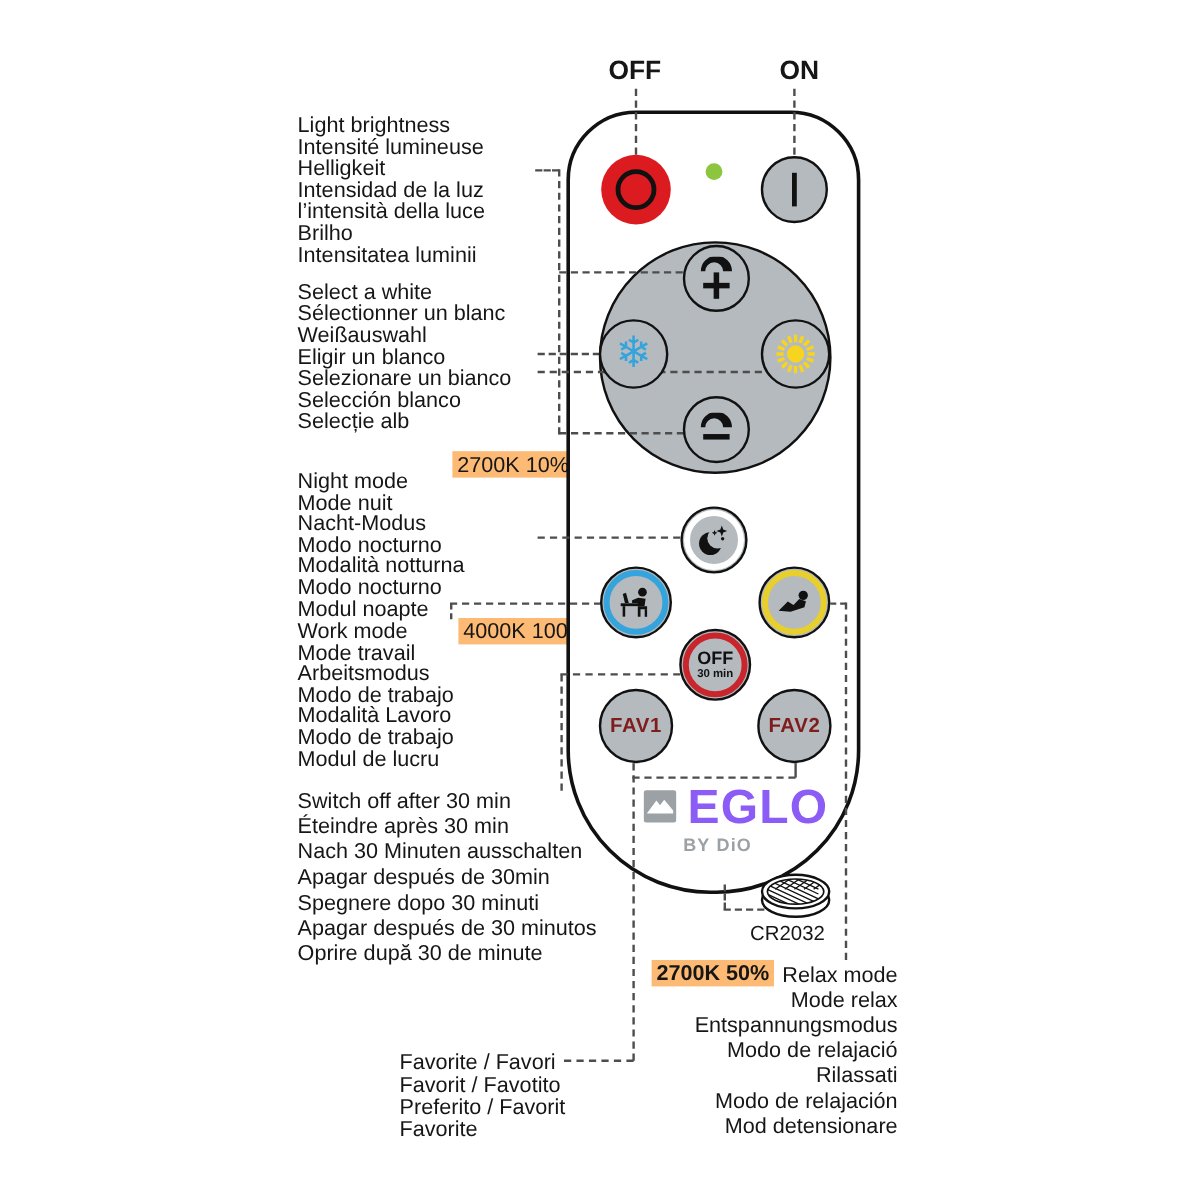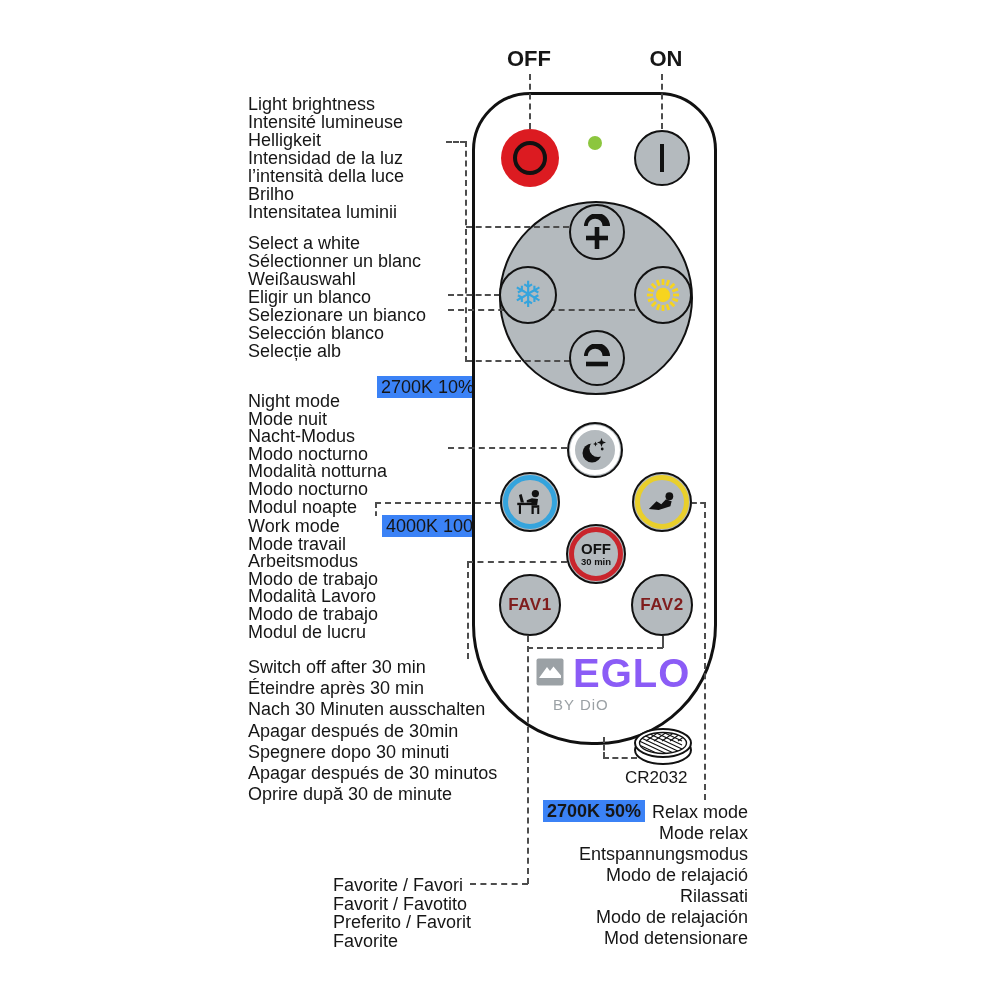--- a/index.html
+++ b/index.html
@@ -14,21 +14,21 @@
   .lbl .ln { white-space:nowrap; }
   #blk-brightness { left:248px; top:95px; }
   #blk-white      { left:248px; top:234px; }
   #blk-night      { left:248px; top:378px; line-height:17.6px;margin-top:15px;}
   #blk-work       { left:248px; top:518px; line-height:17.6px;}
   #blk-off30      { left:248px; top:657px; line-height:21.2px; }
   #blk-favorite   { left:333px; top:876px; line-height:18.5px; }
   #blk-relax      { right:252px; top:802px; line-height:21px; text-align:right; width:280px; }
 
   .badge {
-    position:absolute; background:#3b82f6; color:#161616;
+    position:absolute; background:#fdba74; color:#161616;
     font-size:18px; line-height:22px; padding:0 4px; white-space:nowrap;
   }
   #badge-night { left:377px; top:376px; }
   #badge-work  { left:382px; top:515px; }
   #badge-relax { left:543px; top:800px;font-weight:bold; }
 
   #lbl-off, #lbl-on {
     position:absolute; width:62px; text-align:center;
     font-size:22px; font-weight:600; top:46px; color:#161616;
   }
@@ -82,22 +82,22 @@
   #off30-l1 { font-size:15px; line-height:14px; font-weight:800; color:#111; position:relative; z-index:2;}
   #off30-l2 { font-size:9.5px; line-height:11px; font-weight:700; color:#111; position:relative; z-index:2;}
 
   #btn-fav1 { left:499px; top:574px; width:62px; height:62px; border:2.5px solid #111; background:#b4babe; }
   #btn-fav2 { left:631px; top:574px; width:62px; height:62px; border:2.5px solid #111; background:#b4babe; }
   .fav-txt { font-size:17px; font-weight:800; color:#7f1d1d; letter-spacing:0.5px; }
 
   
   #brand-text { position:absolute; left:573px; top:654px; font-size:40px; line-height:38px;
                 font-weight:700; color:#8b5cf6; letter-spacing:1px; }
-  #by-dio { position:absolute; left:553px; top:696px; width:90px; 
-            font-size:15px; font-weight:400; color:#9ba1a5; letter-spacing:1px; }
+  #by-dio { position:absolute; left:553px; top:696px; width:90px; text-align:center;
+            font-size:15px; font-weight:700; color:#9ba1a5; letter-spacing:1px; }
 
   
   #battery-label { position:absolute; left:625px; top:768px; width:90px; text-align:left;
                    font-size:17px; color:#161616; }
 </style>
 </head>
 <body>
 
 <div id="canvas">
 

